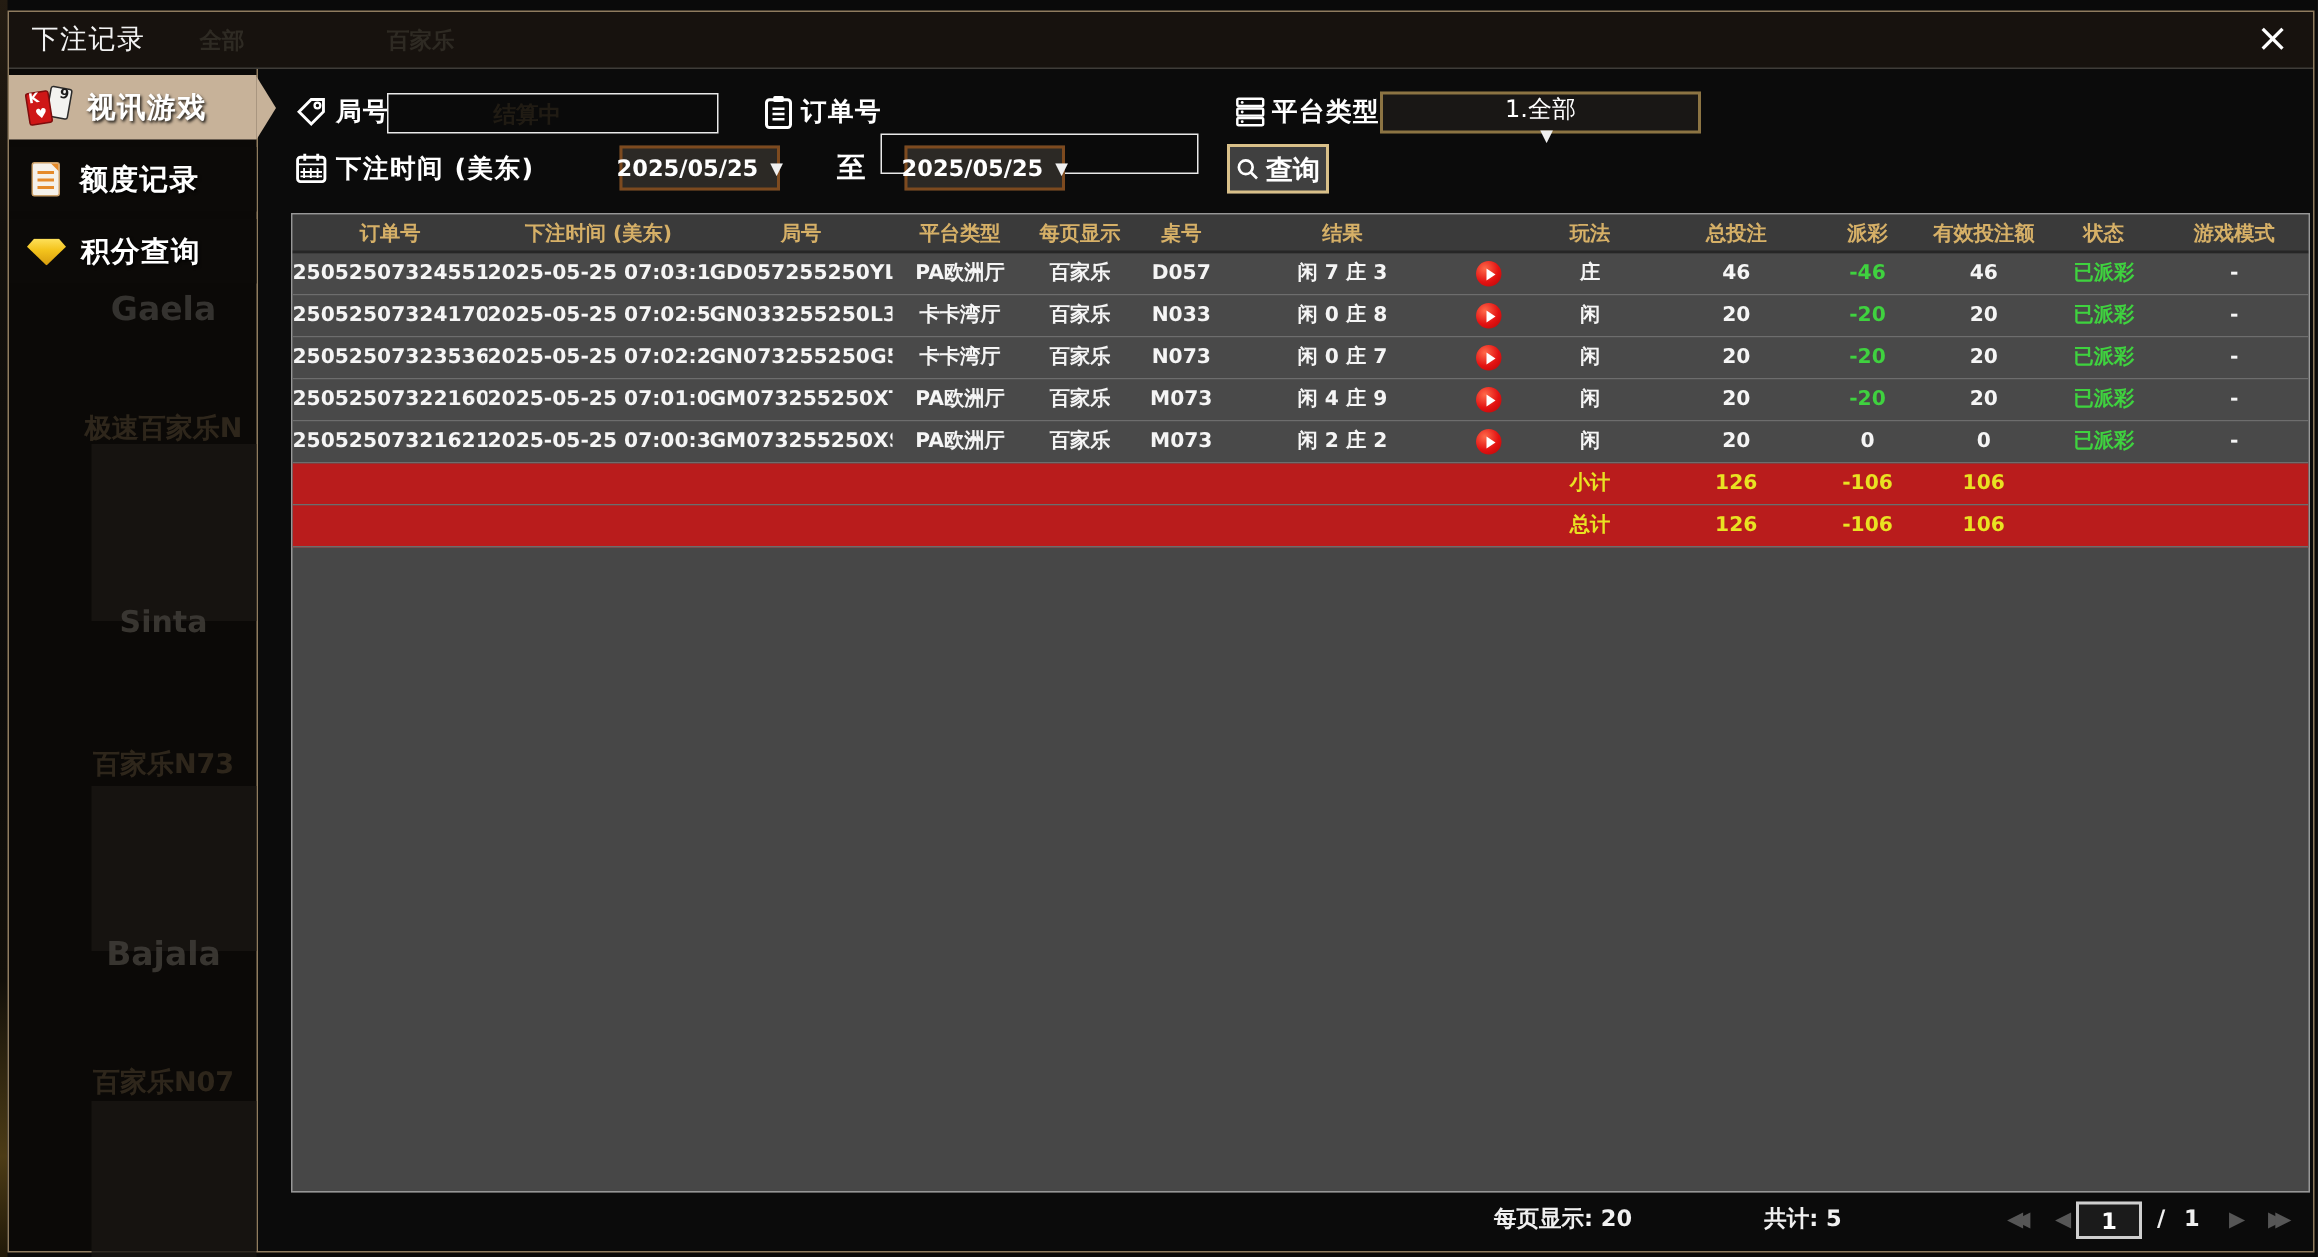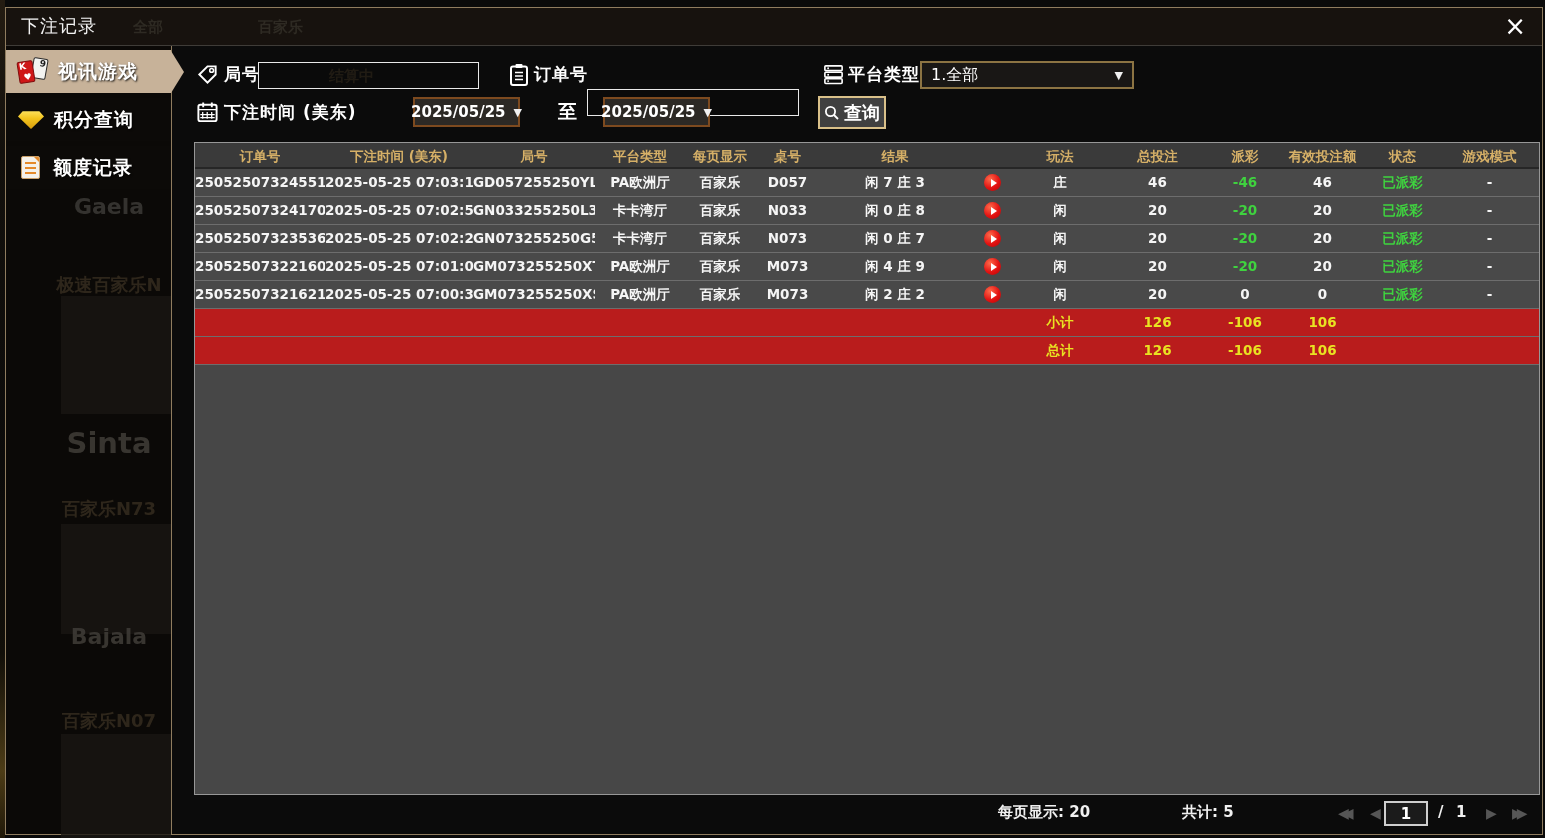--- a/index.html
+++ b/index.html
@@ -57,40 +57,40 @@
   .icon-doc::after { content:""; position:absolute; right:-1px; top:-1px;
         border-left:7px solid transparent; border-top:7px solid #e58a2a; }
 
   
   .ghost-photo { position:absolute; left:55px; width:110px; background:#191613; opacity:.8; }
   .gp0 { top:250px; height:118px; } .gp1 { top:478px; height:110px; } .gp2 { top:688px; height:108px; }
   .ghost-item { position:absolute; left:40px; width:126px; text-align:center;
         font-weight:bold; color:#3f382e; opacity:.85; }
   .gt0 { top:148px; font-size:22px; color:#3c3a36; }
   .gt1 { top:227px; font-size:18px; color:#352c1f; }
-  .gt2 { top:380px; font-size:29px; color:#403d38; }
+  .gt2 { top:356px; font-size:20px; color:#403d38; }
   .gt3 { top:451px; font-size:18px; color:#352c1f; }
   .gt4 { top:578px; font-size:22px; color:#403d38; }
   .gt5 { top:663px; font-size:18px; color:#352c1f; }
 
   
   .main { position:relative; flex:1; background:#0b0b0b; overflow:hidden; }
 
   .flabel { font-size:17px; font-weight:bold; color:#ffffff; letter-spacing:1px; }
   .frow1 { position:absolute; top:14px; left:0; right:0; height:30px; }
   .frow2 { position:absolute; top:49px; left:0; right:0; height:34px; }
   .fabs { position:absolute; display:flex; align-items:center; }
 
   .txt-input { background:rgba(8,8,8,0.35); border:1px solid #e9e9e9; height:27px;
         color:#fff; font-size:14px; padding:0 6px; position:relative; }
   .input-ghost { position:absolute; left:70px; top:4px; font-size:15px; font-weight:bold; color:#332a1c; opacity:.55; }
 
   .selectbox { display:flex; align-items:center; justify-content:space-between; height:28px;
         border:2px solid #8c7443; background:#191715; color:#fff; font-size:16px;
-        padding:0 9px; cursor:pointer; }
+        padding:0 9px; cursor:pointer;flex-direction:column; }
   .selectbox .arrow, .datebox .arrow { font-size:11px; color:#f0f0f0; margin-left:8px; }
 
   .datebox { display:flex; align-items:center; justify-content:center; height:30px; width:107px;
         border:2px solid #7d4a1f; background:#2c2925; color:#fff; font-size:15px; font-weight:bold; cursor:pointer; }
 
   .to-label { font-size:19px; font-weight:bold; color:#fff; }
 
   .query-btn { display:flex; align-items:center; justify-content:center; gap:4px;
         width:68px; height:33px; background:#404040; border:2px solid #d9c089;
         color:#fff; font-size:18px; font-weight:bold; cursor:pointer; }
@@ -112,22 +112,22 @@
 
   .play-icon { display:inline-block; width:17px; height:17px; margin-top:5px; border-radius:50%;
         background:radial-gradient(circle at 35% 30%, #ff6a4a 0%, #e31212 55%, #b40606 100%);
         position:relative; cursor:pointer; }
   .play-icon::after { content:""; position:absolute; left:7px; top:4.5px;
         border-left:6px solid #ffffff; border-top:4px solid transparent; border-bottom:4px solid transparent; }
 
   
   .pagebar { position:absolute; left:0; right:0; top:752px; height:34px; background:#0b0b0b; }
   .pg { position:absolute; top:5px; color:#f0f0f0; font-size:15px; font-weight:bold; }
-  .pg-perpage { left:826px; width:160px; }
-  .pg-total { left:1010px; width:100px; }
+  .pg-perpage { left:790px; width:160px; text-align:center; }
+  .pg-total { left:980px; width:100px; text-align:center; }
   .pg-arrow { color:#565656; font-size:14px; cursor:pointer; top:7px; }
   .pg-first { left:1166px; letter-spacing:-6px; }
   .pg-prev { left:1198px; }
   .pg-next { left:1314px; }
   .pg-last { left:1340px; letter-spacing:-6px; }
   .pg-pagebox { position:absolute; left:1212px; top:3px; width:44px; height:25px;
         border:2px solid #cfcfcf; background:#1b1b1b; color:#fff; text-align:center;
         font-size:15px; font-weight:bold; font-family:"DejaVu Sans", sans-serif; }
   .pg-sep { left:1266px; } .pg-count { left:1284px; }
 
@@ -158,27 +158,27 @@
               </span>
             <span class="card-f">
                 <i>K</i>
                 <b>♥</b>
               </span>
           </span>
           <span class="side-label">视讯游戏</span>
         </div>
 
         <div class="side-item">
+          <span class="icon-doc"></span>
+          <span class="side-label">额度记录</span>
+        </div>
+
+        <div class="side-item">
           <span class="icon-gem"></span>
           <span class="side-label">积分查询</span>
-        </div>
-
-        <div class="side-item">
-          <span class="icon-doc"></span>
-          <span class="side-label">额度记录</span>
         </div>
 
         <div class="ghost-photo gp0"></div>
         <div class="ghost-photo gp1"></div>
         <div class="ghost-photo gp2"></div>
         <div id="ghost-holder">
             <span class="ghost-item gt0">Gaela</span>
             <span class="ghost-item gt1">极速百家乐N</span>
             <span class="ghost-item gt2">Sinta</span>
             <span class="ghost-item gt3">百家乐N73</span>

